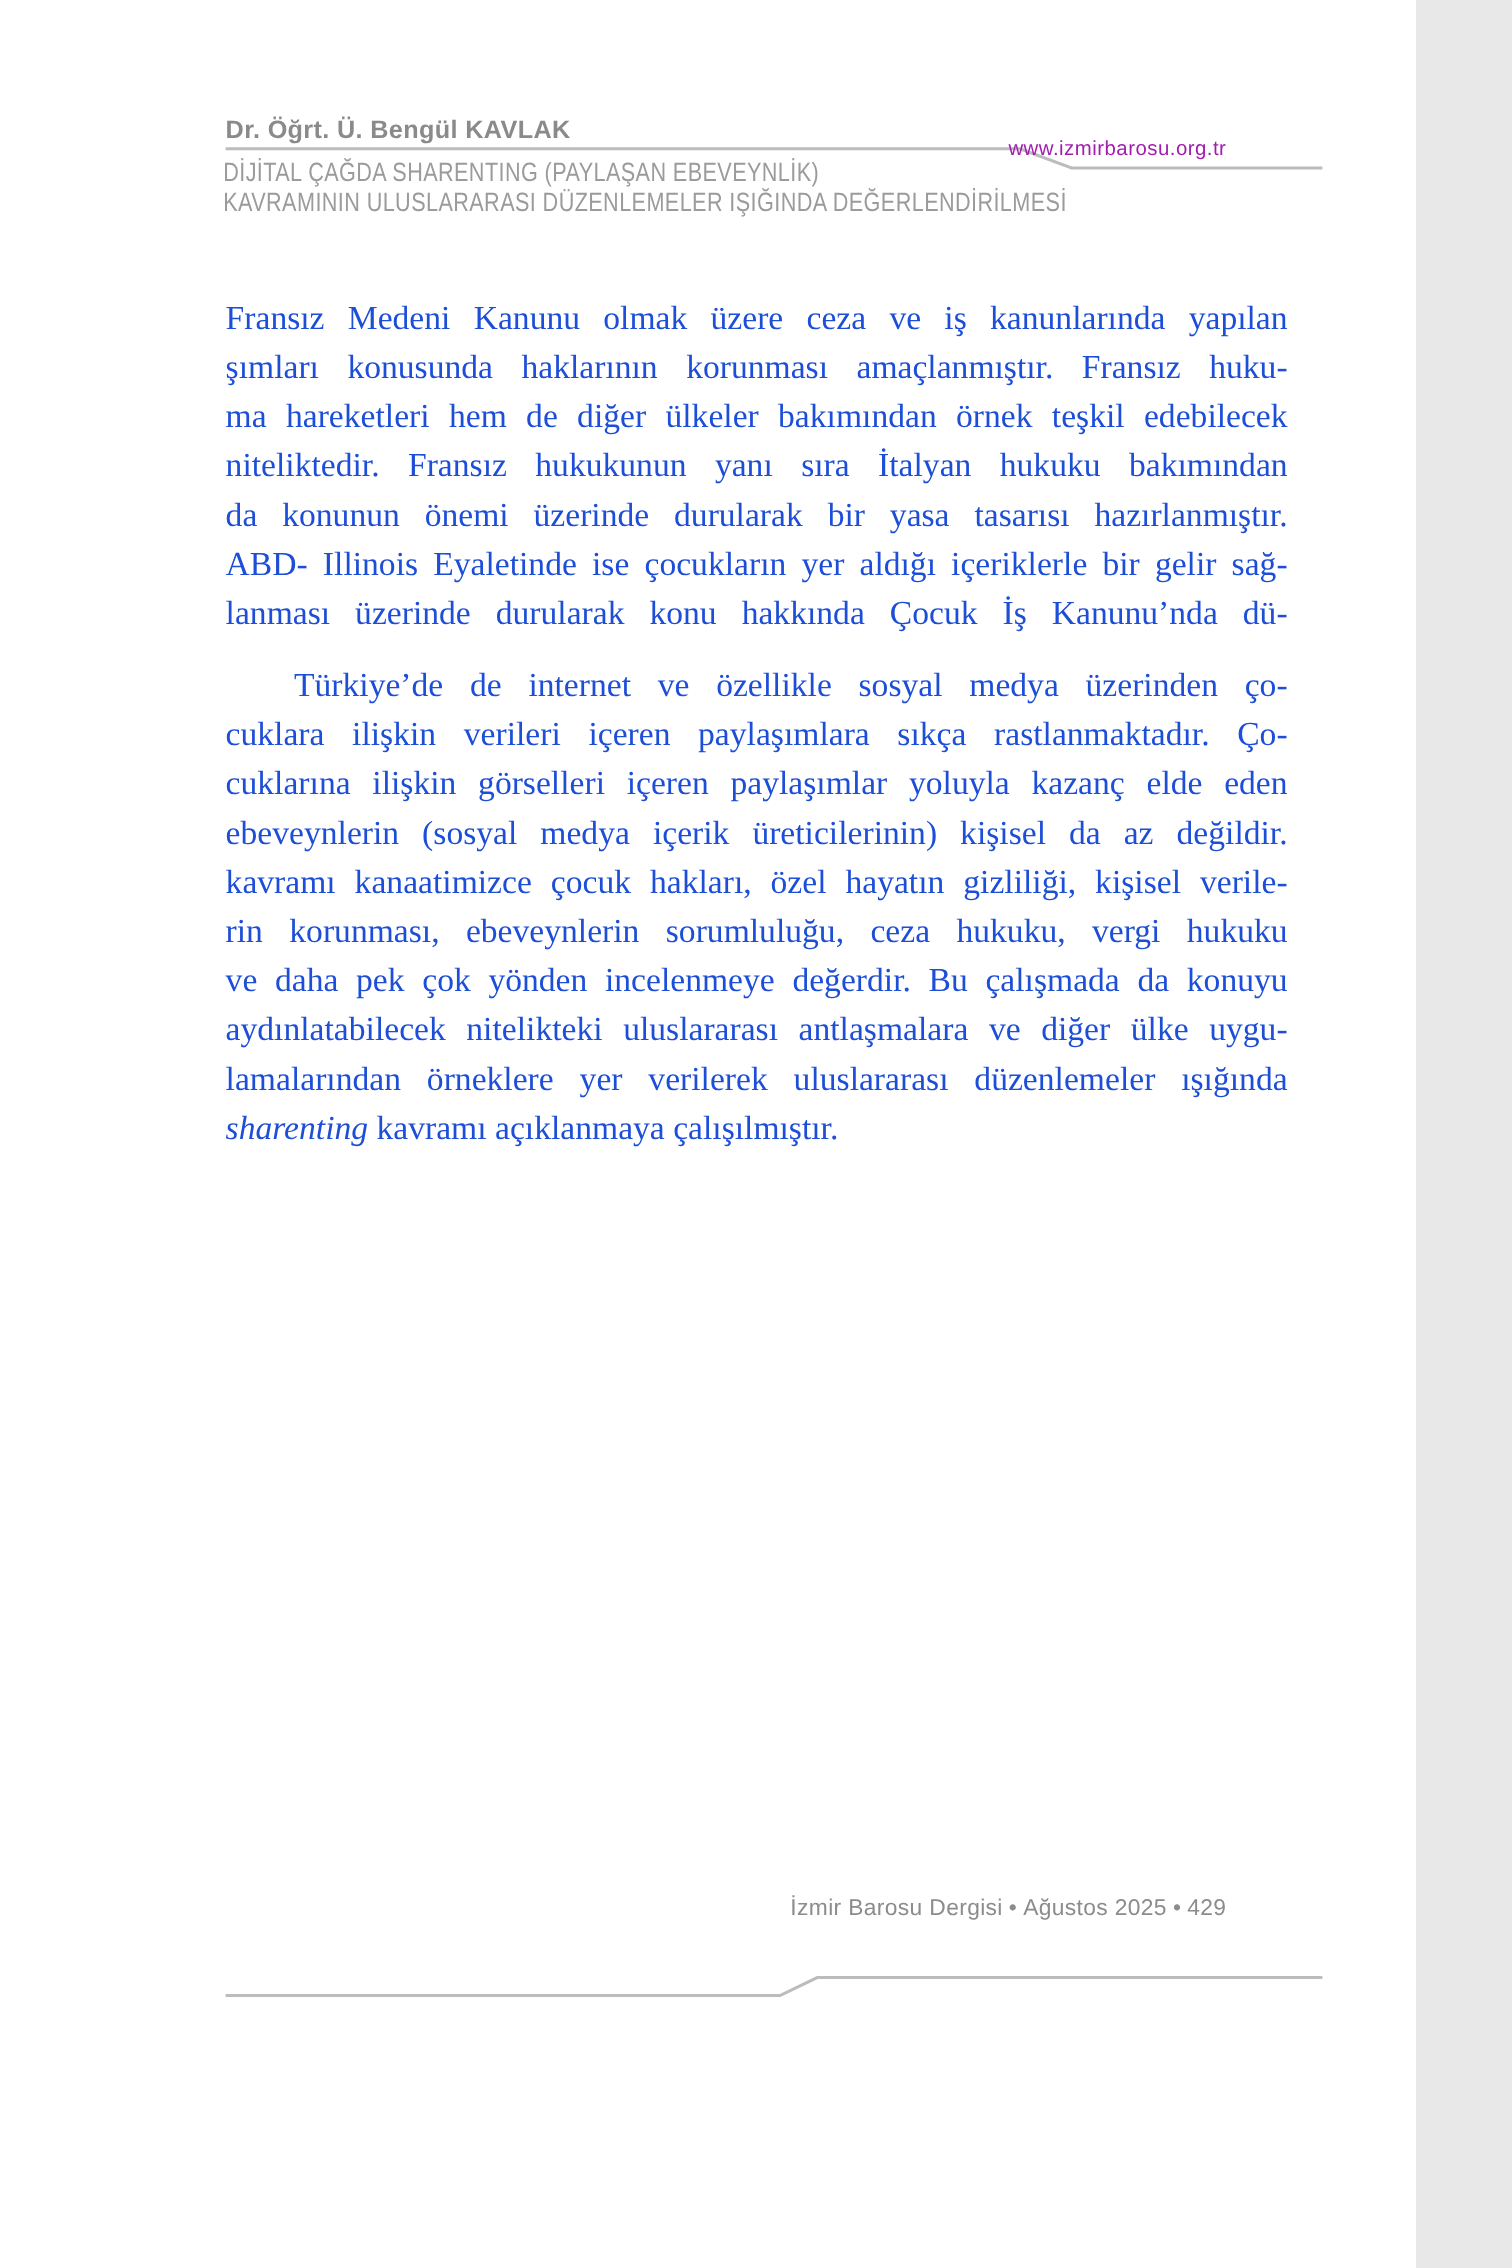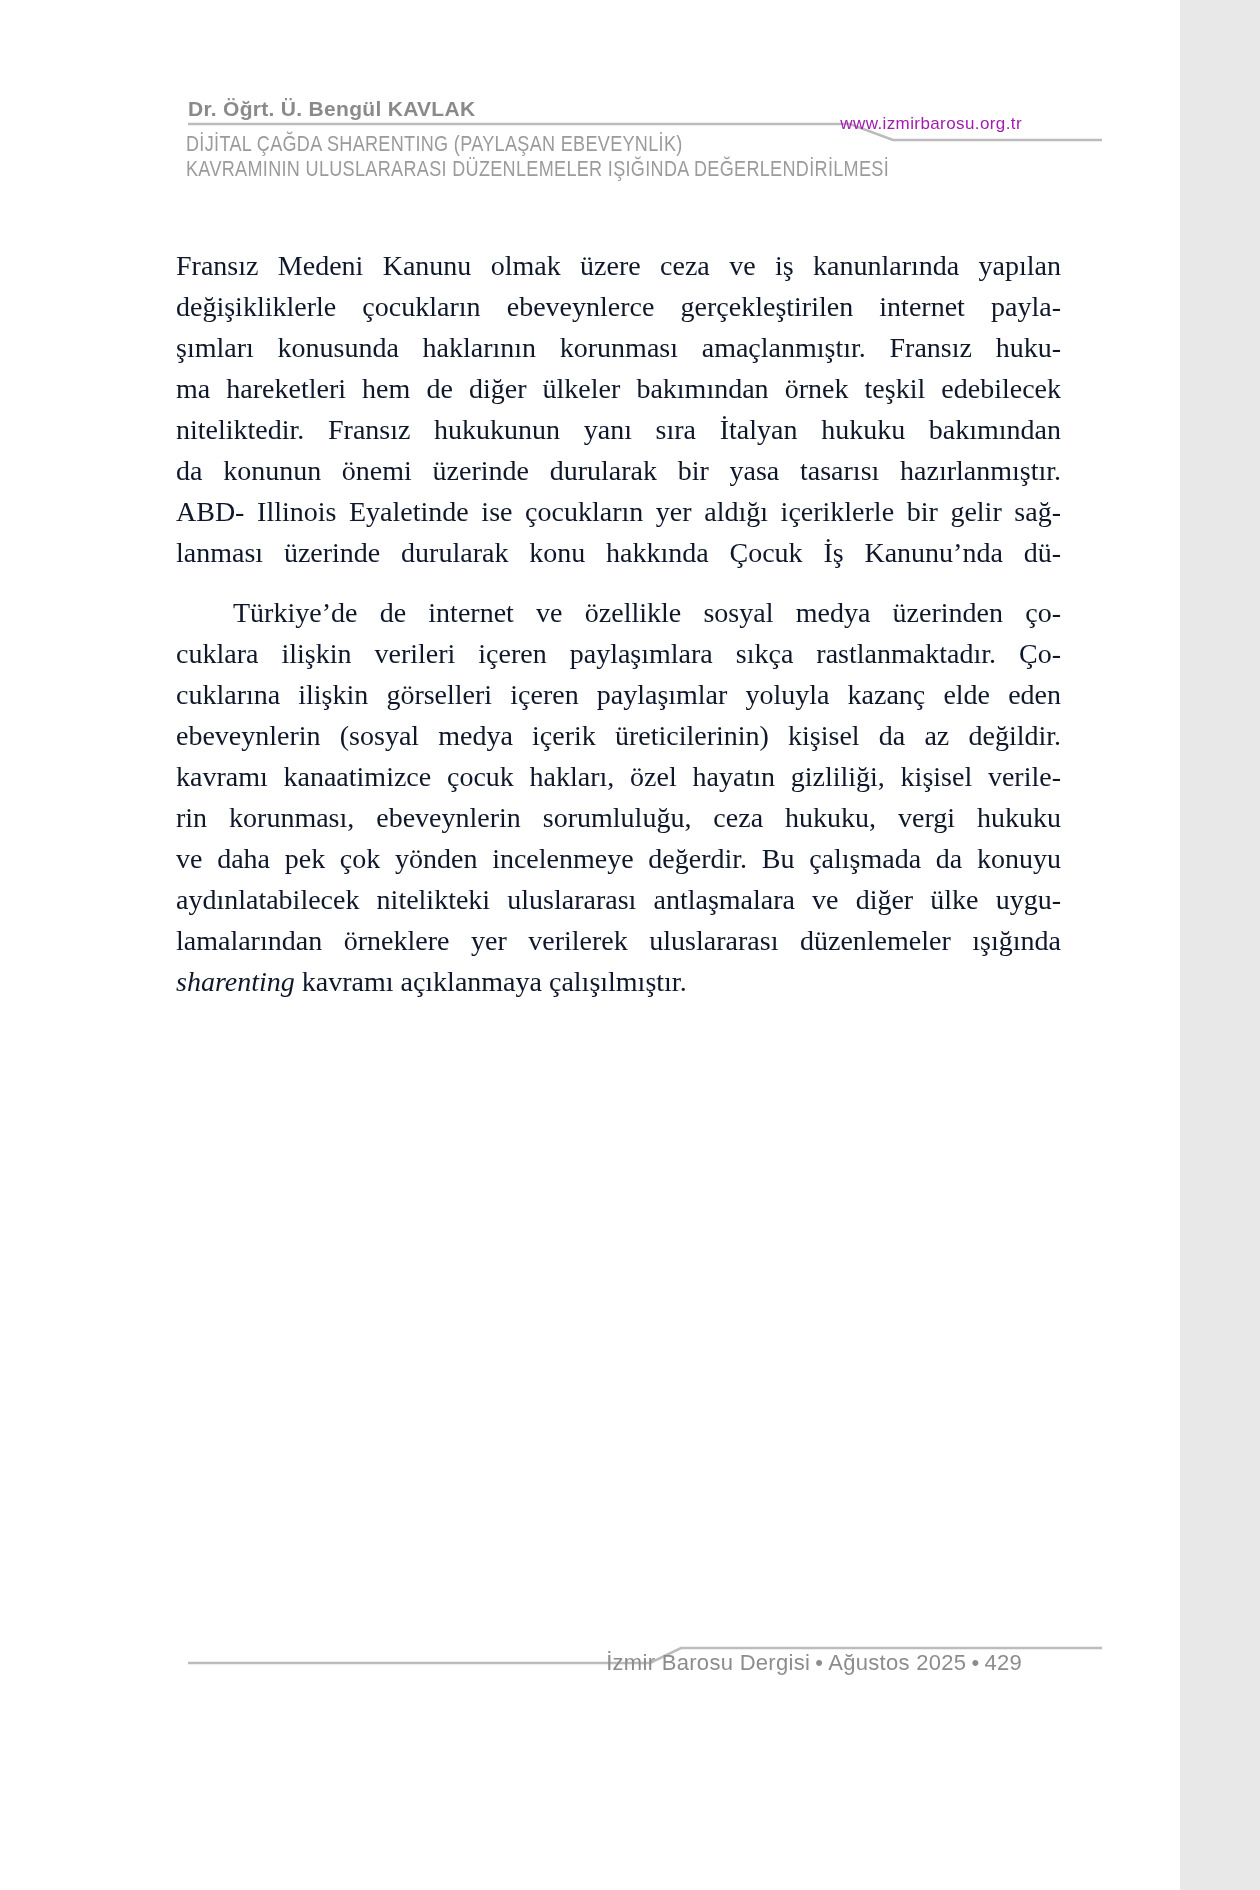--- a/index.html
+++ b/index.html
@@ -32,38 +32,38 @@
     color:#9b9b9b; letter-spacing:0.4px; white-space:nowrap;
   }
   
   .rules {
     position:absolute; left:0; top:0; width:1260px; height:1890px;
     pointer-events:none;
   }
   .rules path { fill:none; stroke:#bcbcbc; stroke-width:2.5; }
   
   .body {
-    position:absolute; left:176px; top:245px; width:885px;
+    position:absolute; left:188px; top:245px; width:885px;
     font-family:"Liberation Serif", serif;
-    font-size:28px; color:#0f172a;
+    font-size:28px; color:#1d4ed8;
   }
   .para { margin:0; }
   .para + .para { margin-top:19px; }
   .bline {
     display:block; height:41px; line-height:41px;
     text-align:justify; text-align-last:justify;
     white-space:normal;
   }
   .bline.last { text-align-last:left; }
   .bline.indent { padding-left:57px; }
   .bline i { font-style:italic; }
   
   .footer-text {
-    position:absolute; right:158px; top:1651px;
-    font-size:22px; line-height:24px;
+    position:absolute; right:158px; top:1579px;
+    font-size:19px; line-height:24px;
     color:#8c8c8c; letter-spacing:0.3px; white-space:nowrap;
   }
   .footer-text .sep { margin:0 5px; }
 </style>
 </head>
 <body>
 
 <div class="page">
 
   <svg class="rules" viewBox="0 0 1260 1890" aria-hidden="true">
@@ -76,21 +76,20 @@
     <div class="url">www.izmirbarosu.org.tr</div>
     <div class="title">
       <div class="title-line">DİJİTAL ÇAĞDA SHARENTING (PAYLAŞAN EBEVEYNLİK)</div>
       <div class="title-line">KAVRAMININ ULUSLARARASI DÜZENLEMELER IŞIĞINDA DEĞERLENDİRİLMESİ</div>
     </div>
   </header>
 
   <main class="body">
     <p class="para">
       <span class="bline">Fransız Medeni Kanunu olmak üzere ceza ve iş kanunlarında yapılan</span>
-      <span class="bline">değişikliklerle çocukların ebeveynlerce gerçekleştirilen internet payla-</span>
       <span class="bline">şımları konusunda haklarının korunması amaçlanmıştır. Fransız huku-</span>
       <span class="bline">ma hareketleri hem de diğer ülkeler bakımından örnek teşkil edebilecek</span>
       <span class="bline">niteliktedir. Fransız hukukunun yanı sıra İtalyan hukuku bakımından</span>
       <span class="bline">da konunun önemi üzerinde durularak bir yasa tasarısı hazırlanmıştır.</span>
       <span class="bline">ABD- Illinois Eyaletinde ise çocukların yer aldığı içeriklerle bir gelir sağ-</span>
       <span class="bline">lanması üzerinde durularak konu hakkında Çocuk İş Kanunu’nda dü-</span>
     </p>
 
     <p class="para">
       <span class="bline indent">Türkiye’de de internet ve özellikle sosyal medya üzerinden ço-</span>

